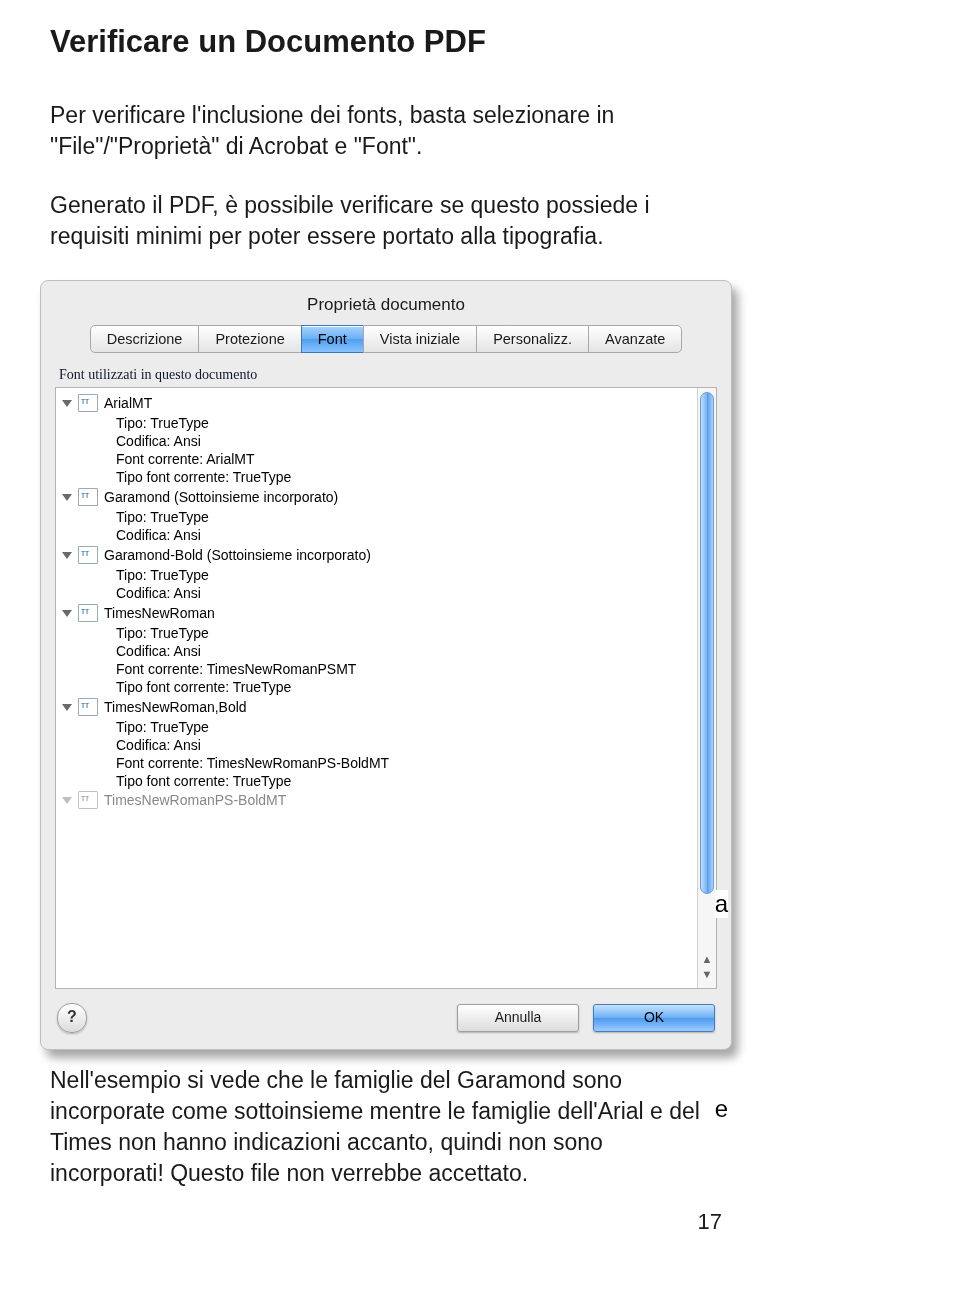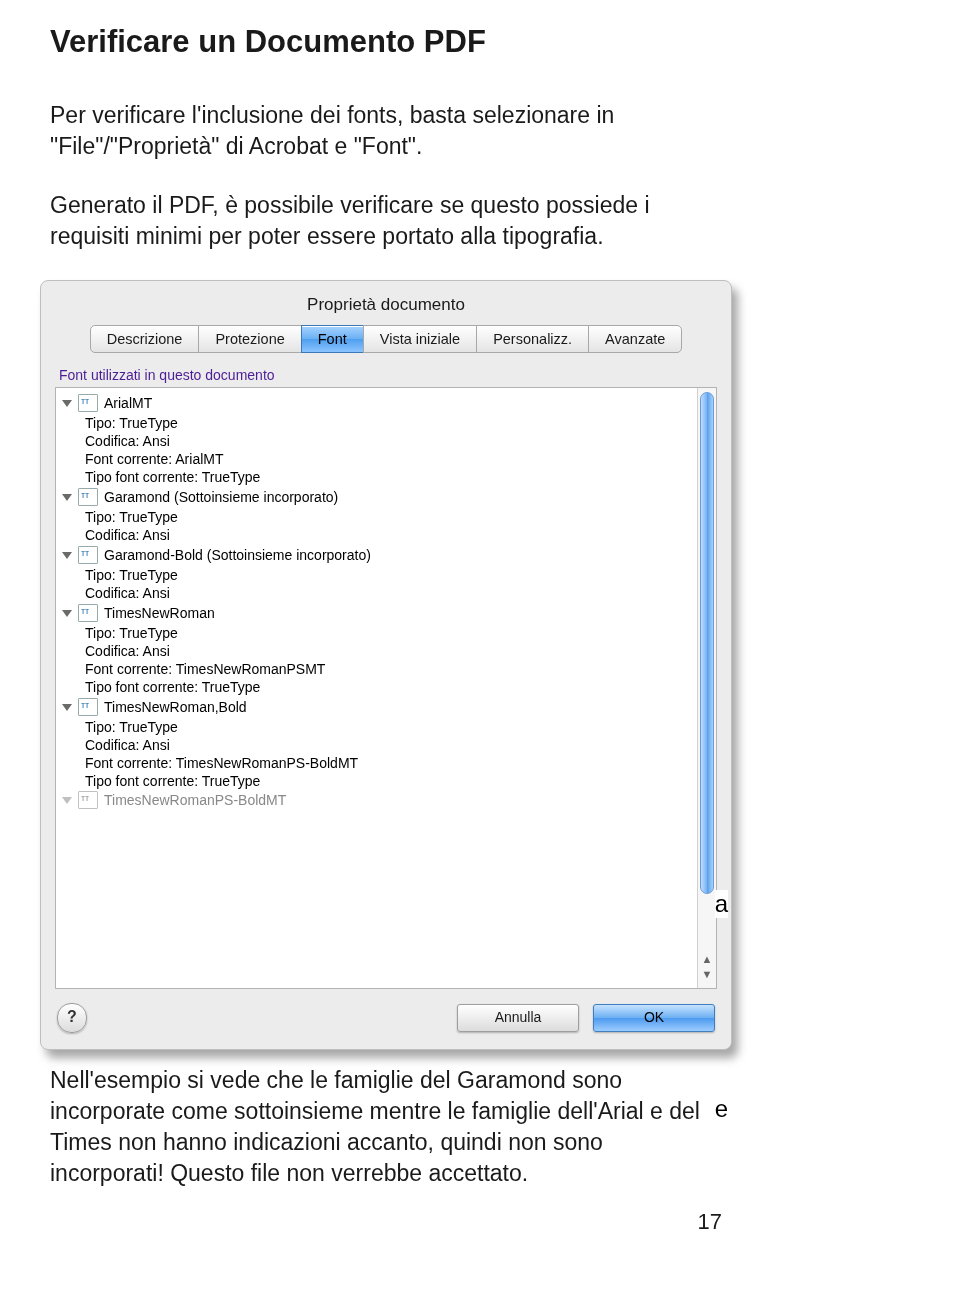--- a/index.html
+++ b/index.html
@@ -19,39 +19,39 @@
     background:linear-gradient(#ffffff,#e4e4e4);
     border:1px solid #a8a8a8;margin-left:-1px;
     box-shadow:0 1px 0 #fff inset;
   }
   .tabbar .tab:first-child{border-radius:5px 0 0 5px;margin-left:0;}
   .tabbar .tab:last-child{border-radius:0 5px 5px 0;}
   .tabbar .tab.active{
     background:linear-gradient(#a7d3ff,#6cb1f4 48%,#4f9ff0 52%,#8bc4ff);
     border-color:#3b78b8;color:#000;
   }
-  .group-label{font-size:14px;color:#4c1d95;padding:0 0 4px 18px;font-family:Liberation Sans, sans-serif;}
+  .group-label{font-size:14px;color:#0f172a;padding:0 0 4px 18px;font-family:Liberation Serif, serif;}
   .list-area{
     margin:0 14px;background:#fff;border:1px solid #b3b3b3;
     height:600px;position:relative;overflow:hidden;
     font-family:"Lucida Grande",Arial,sans-serif;font-size:14px;color:#000;
   }
   .list-scroll{position:absolute;top:0;right:0;bottom:0;width:18px;background:#f6f6f6;border-left:1px solid #d0d0d0;}
   .scroll-thumb{position:absolute;left:2px;right:2px;top:4px;height:500px;border-radius:7px;
     background:linear-gradient(90deg,#c2ddff,#75b2f4 50%,#5a9ee9 52%,#a8d3ff);
     border:1px solid #6b9dd4;}
   .scroll-arrows{position:absolute;bottom:2px;left:2px;right:2px;height:34px;}
   .scroll-up,.scroll-down{height:15px;text-align:center;color:#666;font-size:11px;line-height:15px;}
   .list-content{position:absolute;top:0;left:0;right:18px;bottom:0;overflow:hidden;padding-top:4px;}
   .font-row{display:flex;align-items:center;gap:6px;padding:2px 6px;}
   .disclose{width:0;height:0;border-left:5px solid transparent;border-right:5px solid transparent;border-top:7px solid #6a6a6a;}
   .tt-icon{width:18px;height:16px;border:1px solid #9aa;border-radius:1px;background:#fff;position:relative;}
   .tt-icon::after{content:"ᴛᴛ";position:absolute;font-size:9px;left:2px;top:1px;color:#1b6aa8;}
   .font-name{flex:1;}
-  .detail{padding:1px 6px 1px 29px;}
+  .detail{padding:1px 6px 1px 60px;}
   .last-cut{padding:1px 6px 1px 6px;color:#000;display:flex;align-items:center;gap:6px;}
   .last-cut .disclose{border-top-color:#c0c0c0;}
   .last-cut .tt-icon{filter:grayscale(1);opacity:.7;}
   .last-cut .font-name{color:#888;}
 
   .btnbar{display:flex;align-items:center;justify-content:space-between;padding:14px 16px 2px 16px;font-family:"Lucida Grande",Arial,sans-serif;}
   .help-btn{width:28px;height:28px;border-radius:14px;background:linear-gradient(#fff,#dcdcdc);border:1px solid #9e9e9e;text-align:center;line-height:25px;font-size:16px;font-weight:bold;color:#333;box-shadow:0 1px 2px rgba(0,0,0,.25);}
   .btn-right{display:flex;gap:14px;align-items:center;}
   .push-btn{
     min-width:84px;height:26px;border-radius:3px;border:1px solid #9e9e9e;

